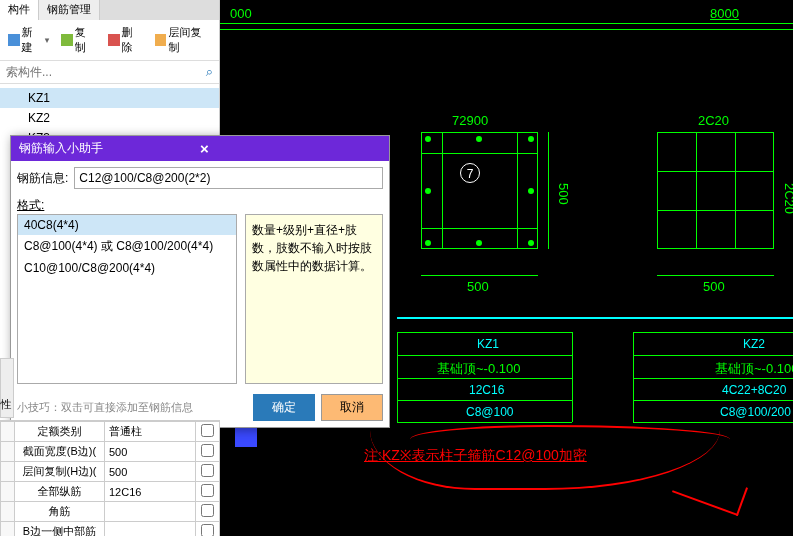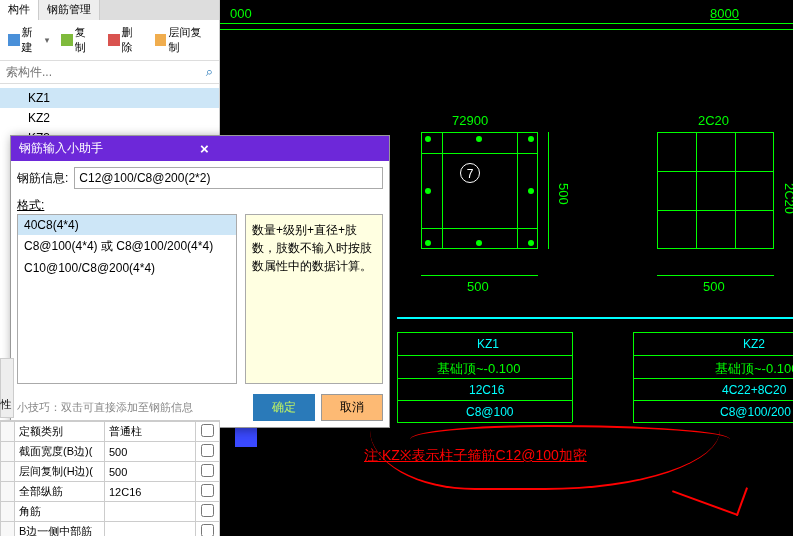--- a/index.html
+++ b/index.html
@@ -57,28 +57,28 @@
   .dlg-row input { flex: 1; border: 1px solid #aaa; padding: 3px 4px; font-size: 12px; }
   .dlg-label { font-size: 12px; }
   .fmt-area { display: flex; gap: 8px; }
   .fmt-list { width: 220px; height: 170px; border: 1px solid #aaa; background: #fff; overflow: auto; }
   .fmt-item { padding: 3px 6px; cursor: pointer; }
   .fmt-item.selected { background: #cde6f7; }
   .fmt-hint { flex: 1; height: 170px; border: 1px solid #aaa; background: #ffffe1; padding: 6px; font-size: 12px; line-height: 1.5; }
   .dlg-footer { display: flex; align-items: center; margin-top: 10px; gap: 6px; }
   .dlg-tip { flex: 1; color: #888; font-size: 11px; }
   .btn { padding: 4px 18px; border: 1px solid #999; background: #fdba74; cursor: pointer; font-size: 12px; }
-  .btn.primary { background: #2a7ab9; color: #bef264; border-color: #2a7ab9; margin-left: 32px; }
+  .btn.primary { background: #2a7ab9; color: #ffffff; border-color: #2a7ab9; margin-left: 32px; }
 
   
   .prop-panel { position: absolute; left: 0; top: 358px; width: 220px; background: #fff; border-top: 1px solid #ccc; }
   .prop-table { width: 100%; border-collapse: collapse; }
   .prop-table td { border: 1px solid #ccc; padding: 2px 4px; font-size: 11px; height: 18px; }
   .prop-table td.idx { width: 14px; text-align: center; color: #888; background: #f8f8f8; }
-  .prop-table td.name { width: 90px; }
+  .prop-table td.name { width: 90px; text-align: center; }
   .prop-table td.chk { width: 24px; text-align: center; }
   .prop-table input[type=checkbox] { margin: 0; }
 </style>
 </head>
 <body>
 
 <div class="left-panel">
   <div class="tabs">
     <div class="tab active">构件</div>
     <div class="tab">钢筋管理</div>

